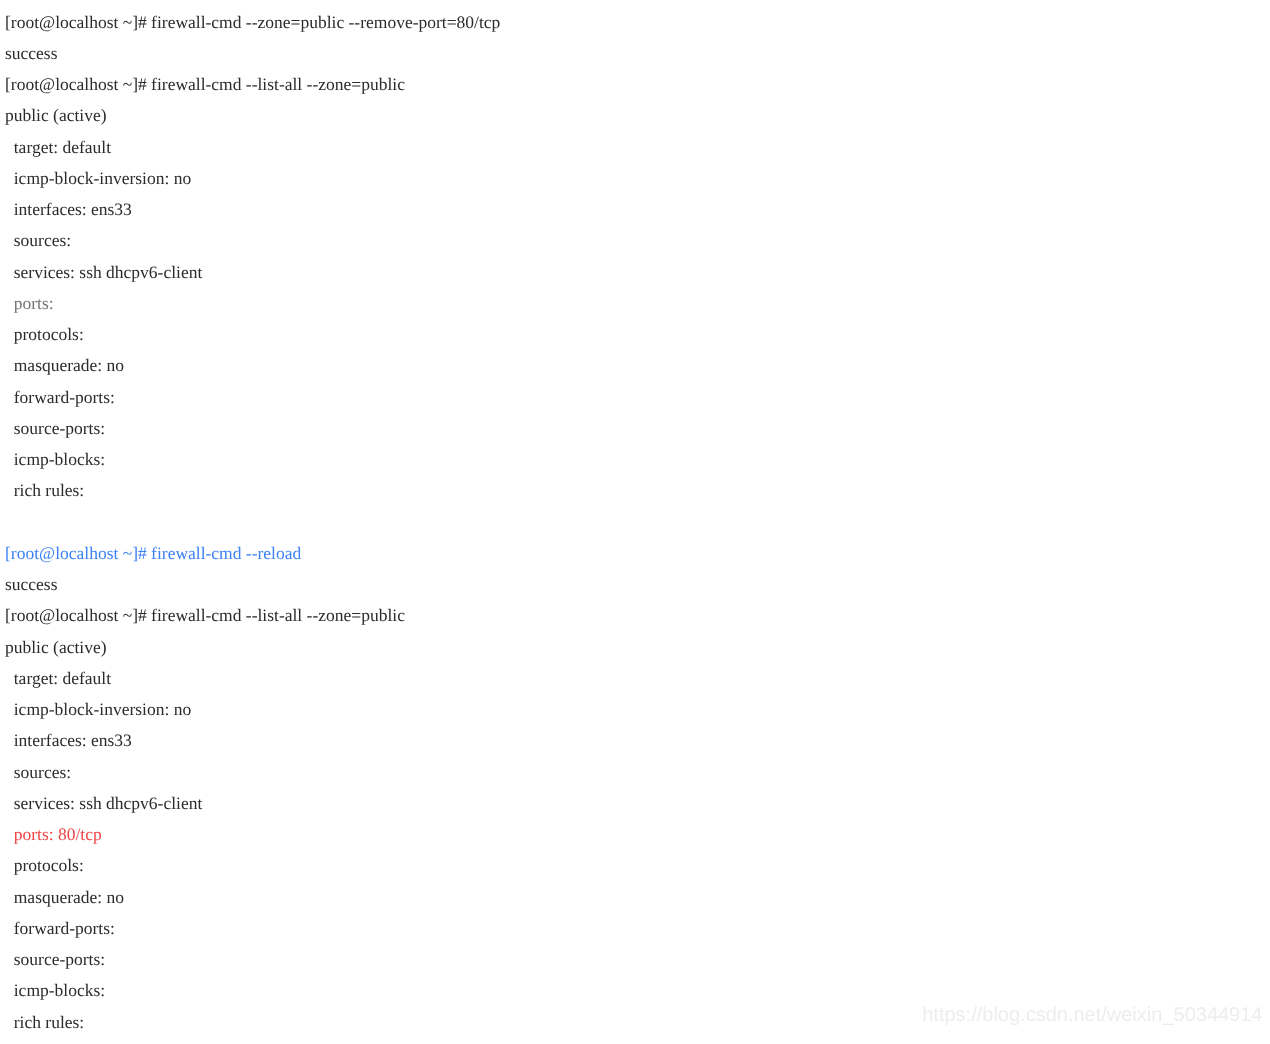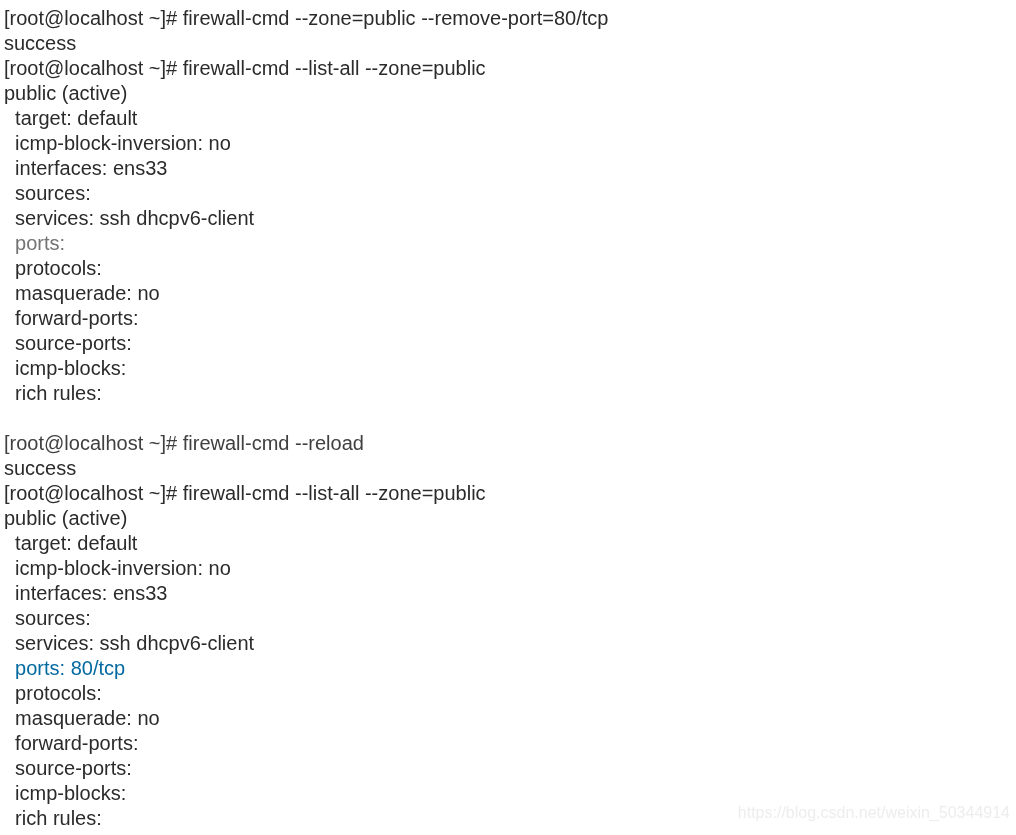--- a/index.html
+++ b/index.html
@@ -22,25 +22,25 @@
     width: 1016px;
     height: 835px;
     padding: 6px 0 0 4px;
     box-sizing: border-box;
     background: #ffffff;
     overflow: hidden;
   }
   .line {
     height: 25px;
     line-height: 25px;
-    font-size: 20px;
+    font-size: 14px;
     letter-spacing: 0px;
     color: #2b2b2b;
     white-space: pre;
-    font-family: Liberation Sans, sans-serif;
+    font-family: Liberation Serif, serif;
     -webkit-font-smoothing: antialiased;
   }
   .line.blank {
     color: transparent;
   }
   #watermark {
     position: absolute;
     right: 6px;
     bottom: 13px;
     font-family: "Liberation Sans", "DejaVu Sans", sans-serif;
@@ -66,30 +66,30 @@
     <div class="line" style="color: rgb(43, 43, 43);">  sources:</div>
     <div class="line" style="color: rgb(43, 43, 43);">  services: ssh dhcpv6-client</div>
     <div class="line" style="color: #737373;">  ports:</div>
     <div class="line" style="color: rgb(43, 43, 43);">  protocols:</div>
     <div class="line" style="color: rgb(43, 43, 43);">  masquerade: no</div>
     <div class="line" style="color: rgb(43, 43, 43);">  forward-ports:</div>
     <div class="line" style="color: rgb(43, 43, 43);">  source-ports:</div>
     <div class="line" style="color: rgb(43, 43, 43);">  icmp-blocks:</div>
     <div class="line" style="color: rgb(43, 43, 43);">  rich rules:</div>
     <div class="line blank"></div>
-    <div class="line" style="color: #404040;">[root@localhost ~]# firewall-cmd --reload</div>
+    <div class="line" style="color: #3b82f6;">[root@localhost ~]# firewall-cmd --reload</div>
     <div class="line" style="color: rgb(43, 43, 43);">success</div>
     <div class="line" style="color: rgb(43, 43, 43);">[root@localhost ~]# firewall-cmd --list-all --zone=public</div>
     <div class="line" style="color: rgb(43, 43, 43);">public (active)</div>
     <div class="line" style="color: rgb(43, 43, 43);">  target: default</div>
     <div class="line" style="color: rgb(43, 43, 43);">  icmp-block-inversion: no</div>
     <div class="line" style="color: rgb(43, 43, 43);">  interfaces: ens33</div>
     <div class="line" style="color: rgb(43, 43, 43);">  sources:</div>
     <div class="line" style="color: rgb(43, 43, 43);">  services: ssh dhcpv6-client</div>
-    <div class="line" style="color: #0369a1;">  ports: 80/tcp</div>
+    <div class="line" style="color: #ef4444;">  ports: 80/tcp</div>
     <div class="line" style="color: rgb(43, 43, 43);">  protocols:</div>
     <div class="line" style="color: rgb(43, 43, 43);">  masquerade: no</div>
     <div class="line" style="color: rgb(43, 43, 43);">  forward-ports:</div>
     <div class="line" style="color: rgb(43, 43, 43);">  source-ports:</div>
     <div class="line" style="color: rgb(43, 43, 43);">  icmp-blocks:</div>
     <div class="line" style="color: rgb(43, 43, 43);">  rich rules:</div>
   </div>
 
 <div id="watermark" style="color: rgb(237, 237, 237);">https://blog.csdn.net/weixin_50344914</div>
 

